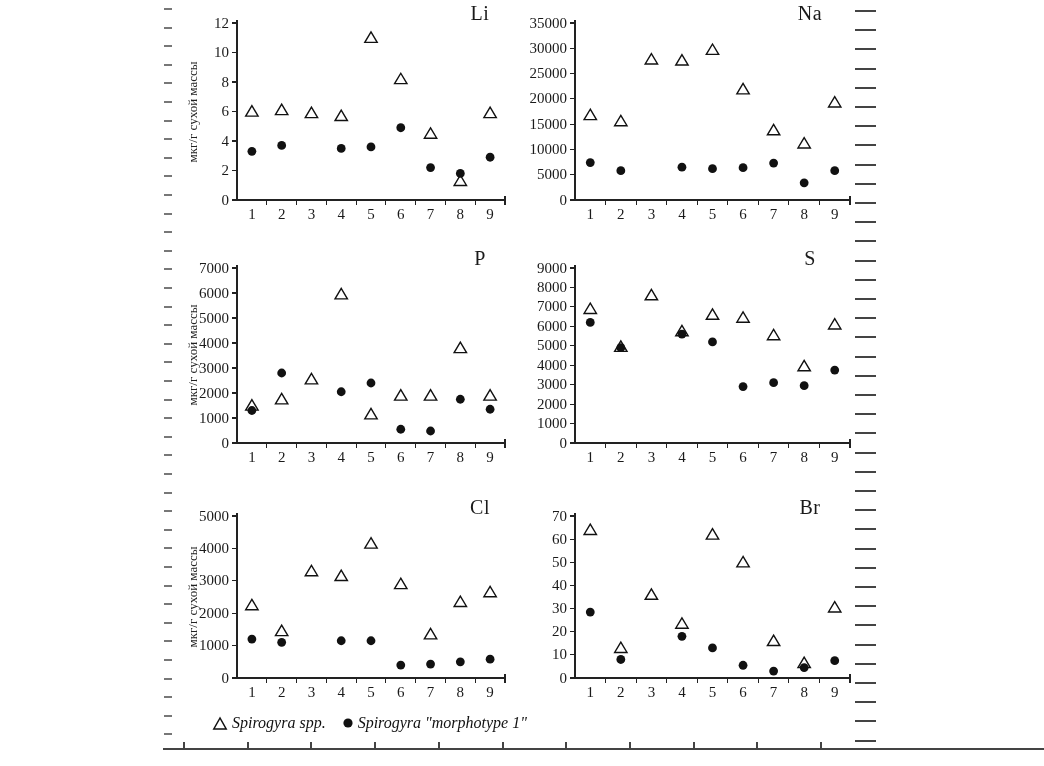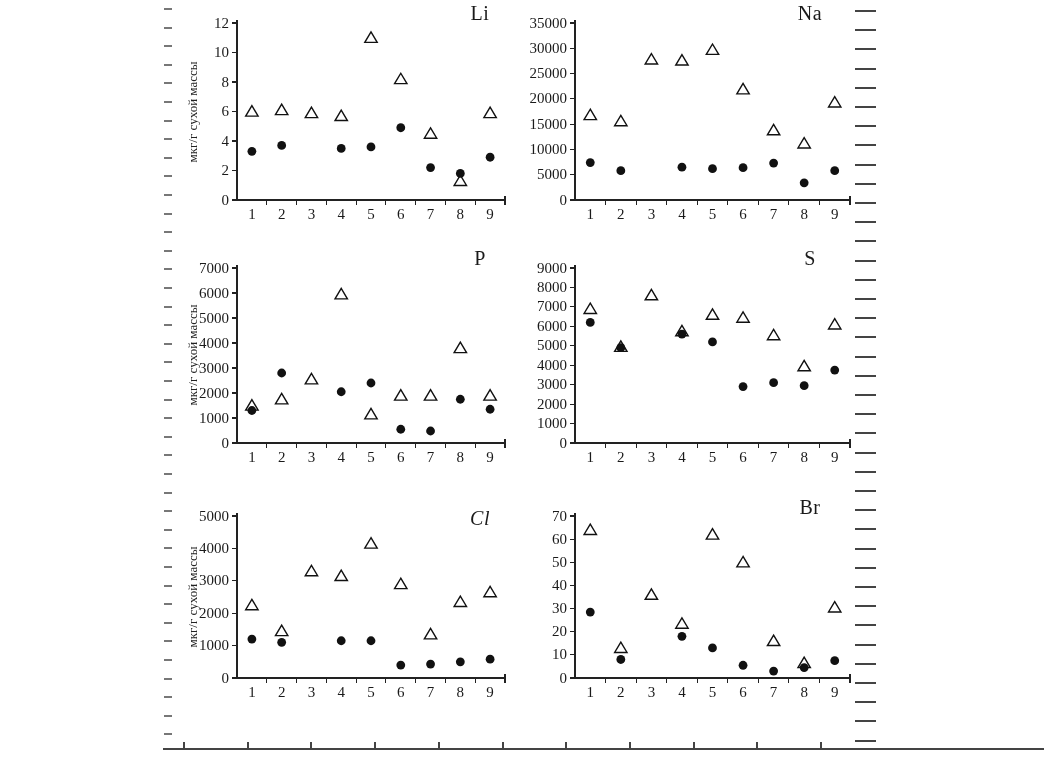--- a/index.html
+++ b/index.html
@@ -392,21 +392,21 @@
         <circle cx="161.94444444444446" cy="89.11111111111111" r="4.4" fill="#111111"></circle>
         <circle cx="192.5" cy="96.8888888888889" r="4.4" fill="#111111"></circle>
         <circle cx="223.05555555555557" cy="141.61111111111111" r="4.4" fill="#111111"></circle>
         <circle cx="253.61111111111111" cy="137.72222222222223" r="4.4" fill="#111111"></circle>
         <circle cx="284.1666666666667" cy="140.63888888888889" r="4.4" fill="#111111"></circle>
         <circle cx="314.72222222222223" cy="125.08333333333333" r="4.4" fill="#111111"></circle>
       </svg>
   </div>
 
   <div class="chart" id="chart-cl" style="left:160px; top:492px; width:355px; height:226px;">
-    <span class="chart-title" style="left:295px; top:15px;font-style:italic;">Cl</span>
+    <span class="chart-title" style="left:295px; top:4px;">Cl</span>
     <span class="ylab" style="left:-57px; top:97px;">мкг/г сухой массы</span>
     <svg width="355" height="226">
         <line x1="77" y1="21" x2="77" y2="186" stroke="#222222" stroke-width="1.3" shape-rendering="crispEdges"></line>
         <line x1="77" y1="186" x2="345" y2="186" stroke="#222222" stroke-width="1.3" shape-rendering="crispEdges"></line>
         <line x1="72" y1="186" x2="77" y2="186" stroke="#222222" stroke-width="1.2" shape-rendering="crispEdges"></line>
         <text x="69" y="190.5" text-anchor="end" font-size="15" font-family="&quot;Liberation Serif&quot;, serif" fill="#1a1a1a">0</text>
         <line x1="72" y1="153.6" x2="77" y2="153.6" stroke="#222222" stroke-width="1.2" shape-rendering="crispEdges"></line>
         <text x="69" y="158.1" text-anchor="end" font-size="15" font-family="&quot;Liberation Serif&quot;, serif" fill="#1a1a1a">1000</text>
         <line x1="72" y1="121.2" x2="77" y2="121.2" stroke="#222222" stroke-width="1.2" shape-rendering="crispEdges"></line>
         <text x="69" y="125.7" text-anchor="end" font-size="15" font-family="&quot;Liberation Serif&quot;, serif" fill="#1a1a1a">2000</text>
@@ -508,14 +508,28 @@
         <circle cx="100.83333333333334" cy="167.4857142857143" r="4.4" fill="#111111"></circle>
         <circle cx="161.94444444444446" cy="144.34285714285716" r="4.4" fill="#111111"></circle>
         <circle cx="192.5" cy="155.9142857142857" r="4.4" fill="#111111"></circle>
         <circle cx="223.05555555555557" cy="173.27142857142857" r="4.4" fill="#111111"></circle>
         <circle cx="253.61111111111111" cy="179.05714285714285" r="4.4" fill="#111111"></circle>
         <circle cx="284.1666666666667" cy="175.5857142857143" r="4.4" fill="#111111"></circle>
         <circle cx="314.72222222222223" cy="168.64285714285714" r="4.4" fill="#111111"></circle>
       </svg>
   </div>
 
+  <div class="legend">
+    <span class="legend-item">
+      <svg class="legend-marker" width="16" height="15" viewBox="0 0 16 15">
+          <polygon points="8,2 1.8,13 14.2,13" fill="#ffffff" stroke="#111111" stroke-width="1.5"></polygon>
+        </svg>
+      <span>Spirogyra spp.</span>
+    </span>
+    <span class="legend-item">
+      <svg class="legend-marker" width="12" height="12" viewBox="0 0 12 12">
+          <circle cx="6" cy="6" r="4.6" fill="#111111"></circle>
+        </svg>
+      <span>Spirogyra "morphotype 1"</span>
+    </span>
+  </div>
 
 </div>
 
 </body></html>

